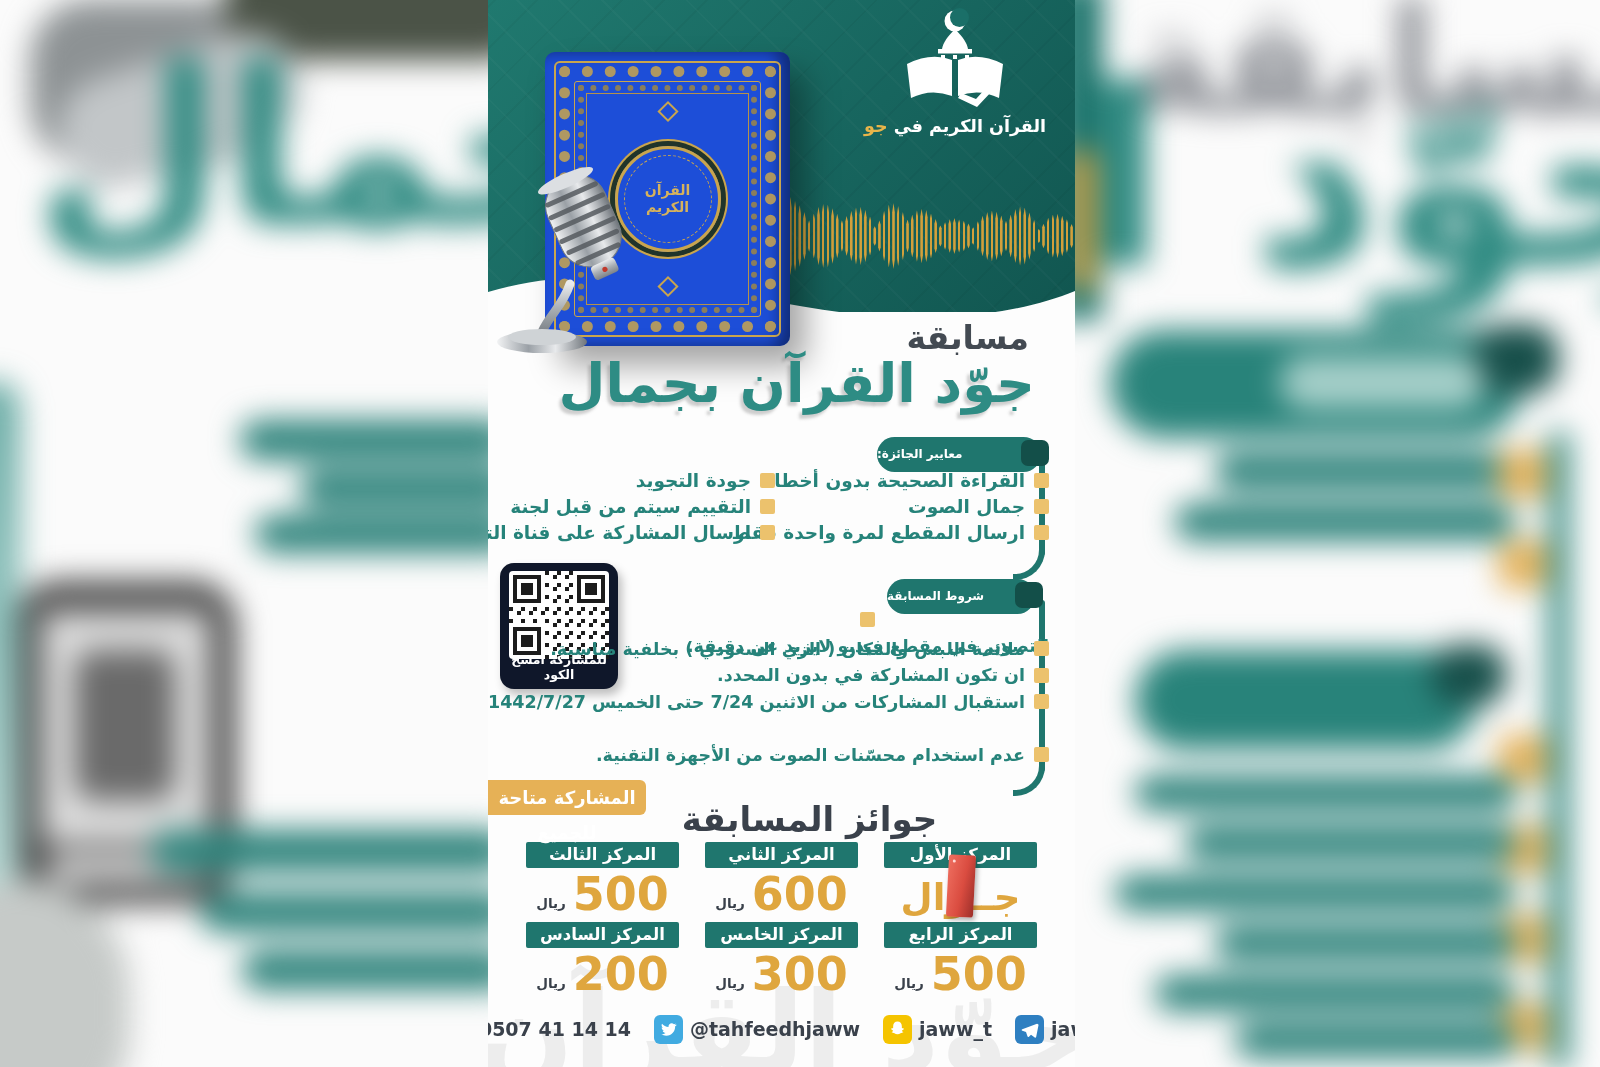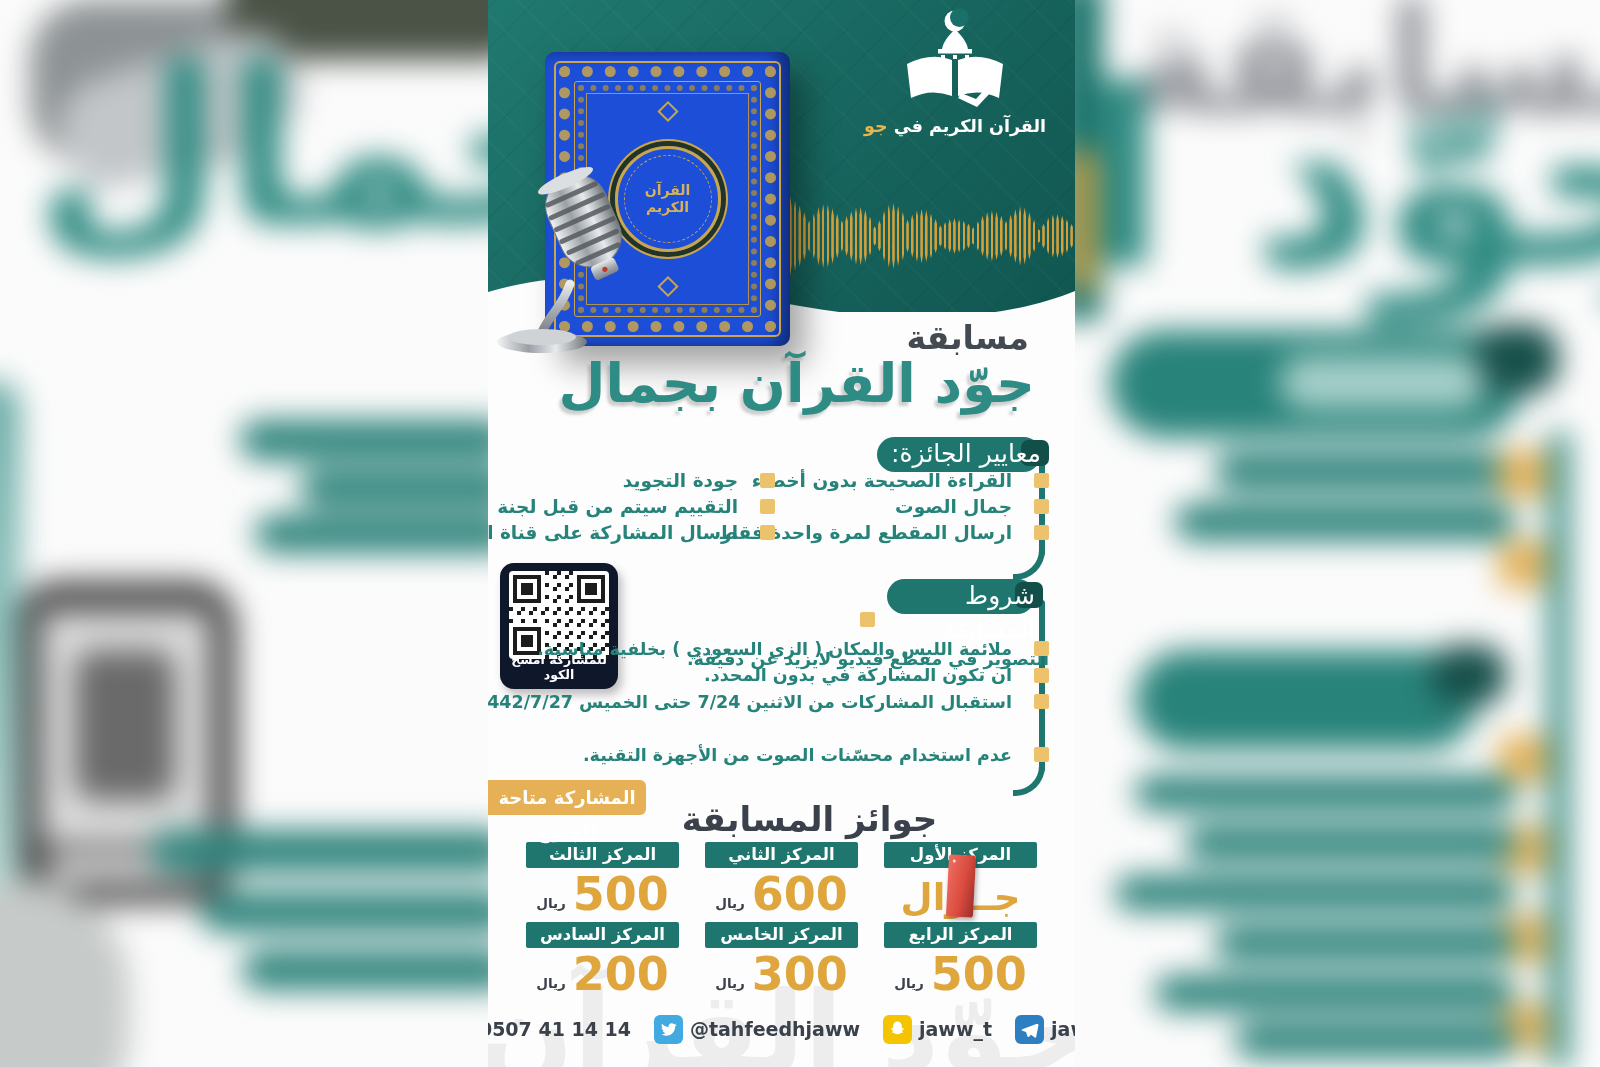--- a/index.html
+++ b/index.html
@@ -57,37 +57,37 @@
               display:flex; align-items:center; }
   .wbar { width:2.6px; margin-right:2.1px; background:#d3a03b; flex-shrink:0;
           clip-path:polygon(50% 0,100% 14%,100% 86%,50% 100%,0 86%,0 14%); }
 
   .kicker { position:absolute; top:318px; right:46px; font-size:33px; font-weight:bold;
             color:#434a52; z-index:7; }
   .main-title { position:absolute; top:352px; right:40px; font-size:54px; font-weight:bold;
             color:#2e8c84; z-index:7; text-shadow:-3px 4px 3px rgba(110,110,110,.32); white-space:nowrap; }
 
   .sec-pill { position:absolute; height:35px; background:#1f766e; border-radius:18px;
-              color:#fff; font-weight:normal; font-size:25px; text-align:right; line-height:34px;
+              color:#fff; font-weight:bold; font-size:12px; text-align:left; line-height:34px;
               z-index:8; }
   .sec-pill .notch { position:absolute; right:-8px; top:3px; width:28px; height:26px;
               background:#134f49; border-radius:7px; z-index:-1; }
   .pill-criteria  { top:437px; right:34px; width:164px; }
   .pill-conditions{ top:579px; right:40px; width:148px; }
 
   .vline { position:absolute; right:30px; width:6px; background:#1f766e; border-radius:3px; z-index:6; }
   .vline.criteria   { top:460px; height:96px; }
   .vline.conditions { top:600px; height:172px; }
   .hook { position:absolute; right:30px; width:32px; height:30px;
           border-right:6px solid #1f766e; border-bottom:6px solid #1f766e;
           border-bottom-right-radius:32px; z-index:6; }
   .hook.criteria   { top:550px; }
   .hook.conditions { top:766px; }
 
-  .li-row { position:absolute; display:flex; align-items:center; gap:22px; z-index:9;
+  .li-row { position:absolute; display:flex; align-items:center; gap:9px; z-index:9;
             font-weight:bold; color:#26837a; white-space:nowrap; }
   .li-row .bullet { width:15px; height:15px; background:#ecc26d; border-radius:2px; flex-shrink:0; }
   .crit { font-size:18.5px; }
   .cond { font-size:17.5px; }
 
   .qr { position:absolute; left:12px; top:563px; width:118px; height:126px;
         background:#0f172a; border-radius:14px; z-index:8;
         box-shadow:4px 6px 10px rgba(0,0,0,.25); }
   .qr-white { position:absolute; left:9px; top:8px; width:100px; height:88px;
               background:#fff; border-radius:4px; }

